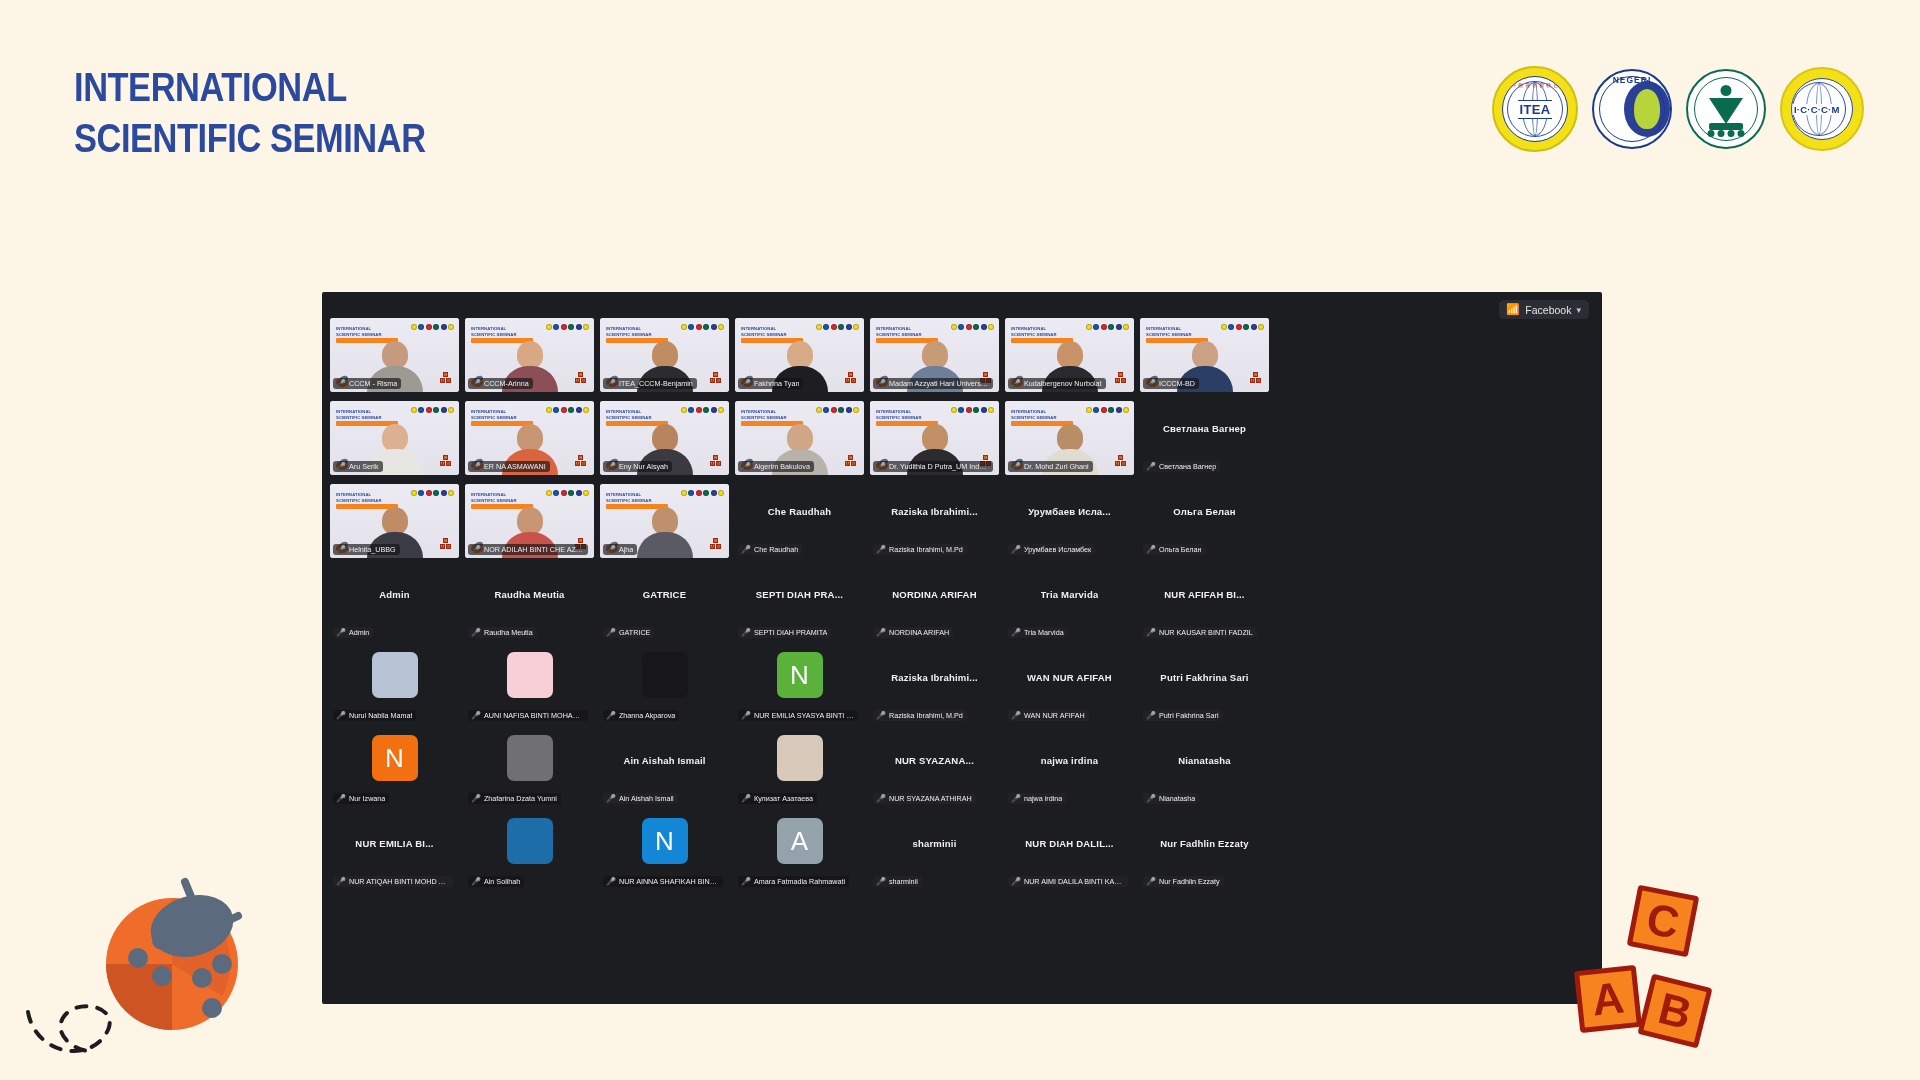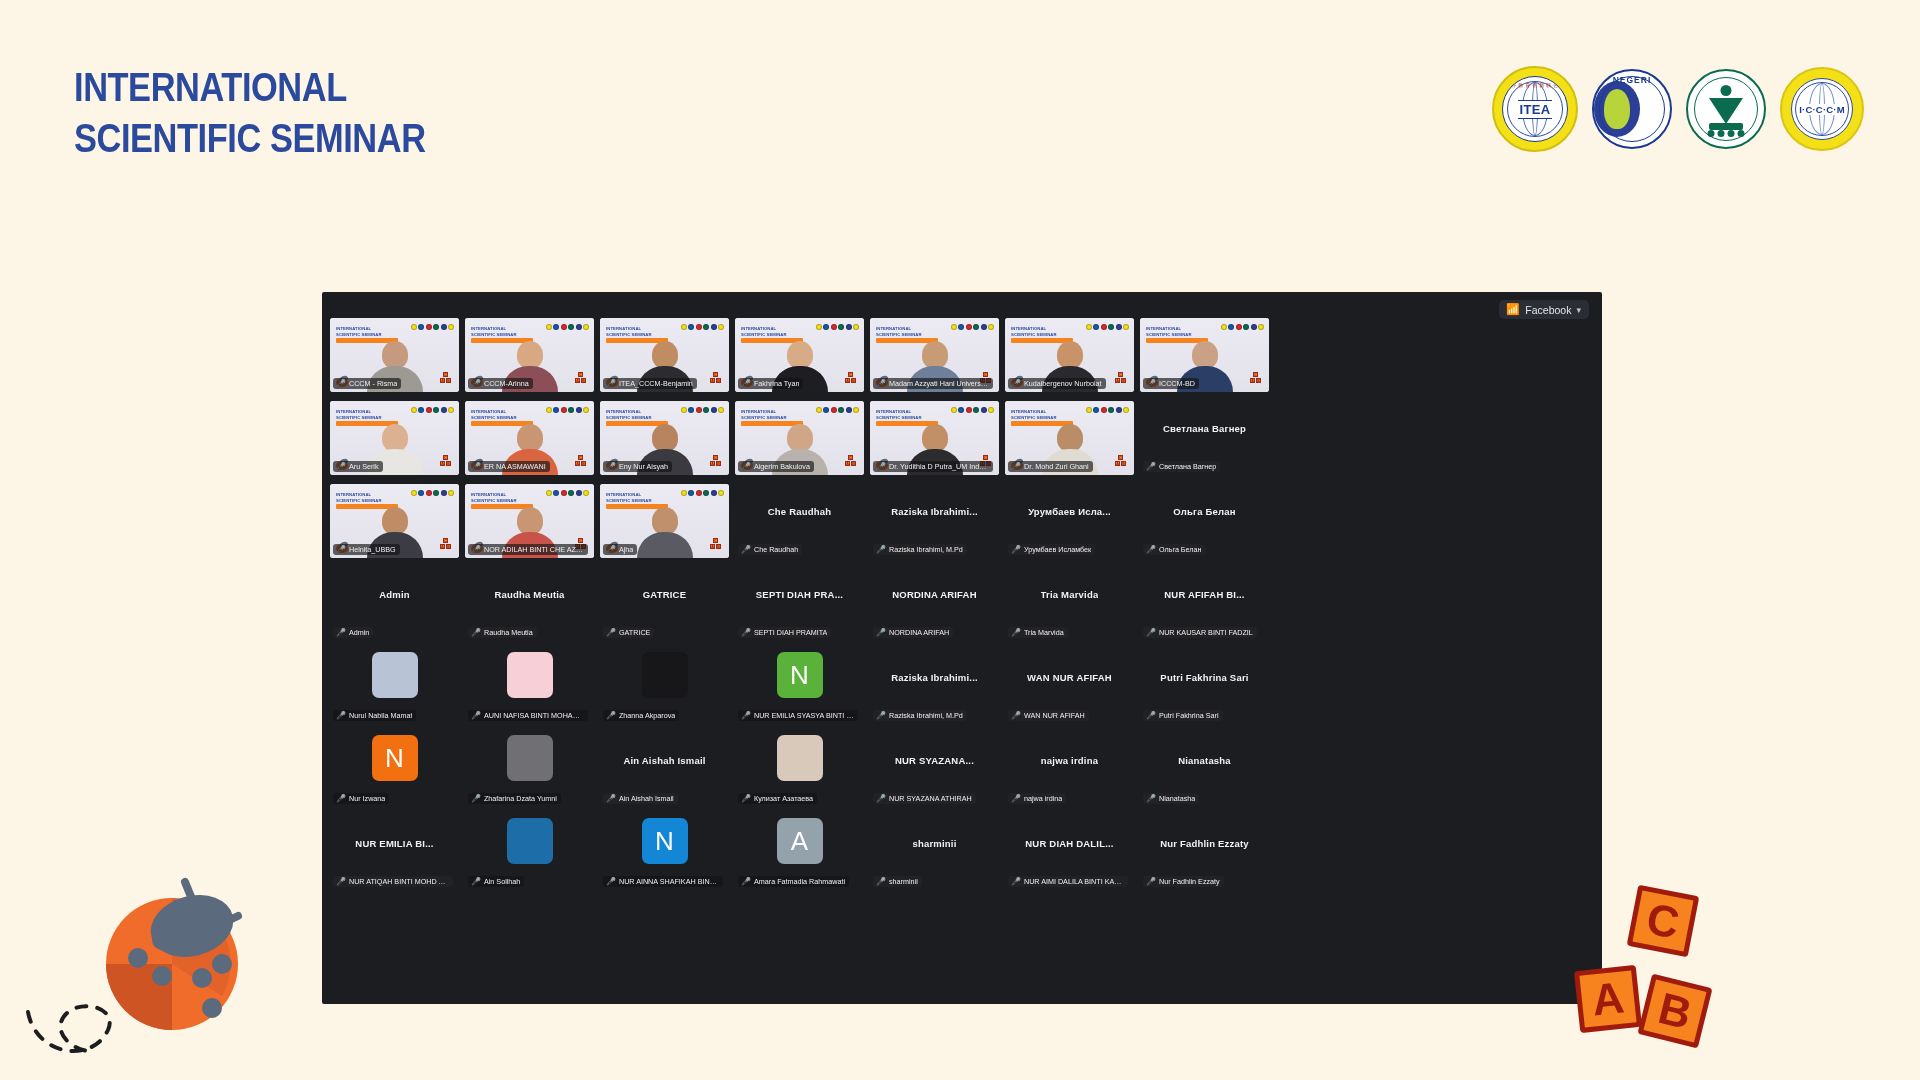--- a/index.html
+++ b/index.html
@@ -94,21 +94,21 @@
     margin-bottom:-2px; margin-left:2px;}
   .logo-uptm .acr { font-size:38px; font-weight:800; line-height:0.9; letter-spacing:-1.5px; }
   .logo-uptm .acr .u{color:#1757a8}
   .logo-uptm .acr .p{color:#d32b2b}
   .logo-uptm .acr .t{color:#d32b2b}
   .logo-uptm .acr .m{color:#1757a8}
   .logo-uptm .du { font-size:6px; color:#444; text-align:right; margin-top:-2px;}
 
   .logo-um { width:80px; height:80px; border-radius:50%;
     background:#ffffff; border:2px solid #1a3a8f;
-    display:flex;align-items:center;justify-content:flex-start; position:relative; }
+    display:flex;align-items:center;justify-content:flex-end; position:relative; }
   .logo-um .ring { position:absolute; inset:5px; border-radius:50%; border:1px solid #1a3a8f; }
   .logo-um .oval { width:46px; height:56px; border-radius:50%;
     background:#2b3f96; display:flex; align-items:center; justify-content:center; }
   .logo-um .flame { width:26px; height:40px; background:#b7d43a; border-radius:50% 50% 45% 45%; }
   .logo-um .t1 { position:absolute; top:4px; left:0; right:0; text-align:center;
     font-size:8.5px; font-weight:700; color:#1a3a8f; letter-spacing:1px; }
 
   .logo-green { width:80px; height:80px; border-radius:50%;
     background:#ffffff; border:2.5px solid #0b6b4f;
     display:flex;align-items:center;justify-content:center; position:relative; }
@@ -120,21 +120,21 @@
   .logo-green .bar { position:absolute; bottom:17px; left:50%; transform:translateX(-50%);
     width:34px;height:7px;background:#0b6b4f; border-radius:2px;}
   .logo-green .legs { position:absolute; bottom:10px; left:50%; transform:translateX(-50%);
     display:flex; gap:3px; }
   .logo-green .legs i { width:7px;height:7px;border-radius:50%;background:#0b6b4f; display:block;}
 
   .logo-icccm { width:84px; height:84px; border-radius:50%;
     background:#f3e017; border:2px solid #d8c612;
     display:flex;align-items:center;justify-content:center; position:relative; }
   .logo-icccm .inner { width:62px;height:62px;border-radius:50%; background:#fff;
-    border:1.5px solid #2b4a9e; display:flex;align-items:center;justify-content:center;
+    border:1.5px solid #2b4a9e; display:flex;align-items:center;
     position:relative; overflow:hidden;}
   .logo-icccm .globe2 { position:absolute; width:54px;height:54px;border-radius:50%;
     border:1px solid #2b4a9e;}
   .logo-icccm .globe2:before,.logo-icccm .globe2:after{content:"";position:absolute;
     border:1px solid #6f8bd0;border-radius:50%;top:0;bottom:0;}
   .logo-icccm .globe2:before{left:13px;right:13px;}
   .logo-icccm .globe2:after{left:23px;right:23px;}
   .logo-icccm .txt { position:relative;z-index:2;font-size:9.5px;font-weight:700;
     color:#1a3a8f;letter-spacing:0.2px;background:#fff;padding:0 2px;}
 

